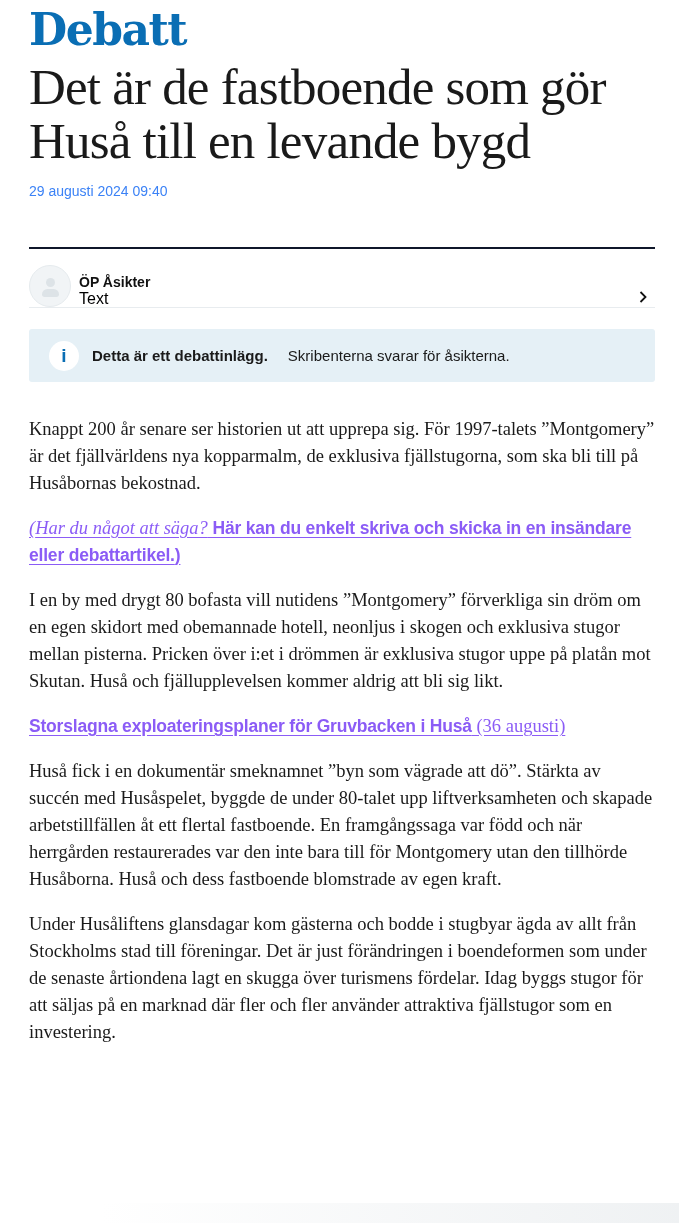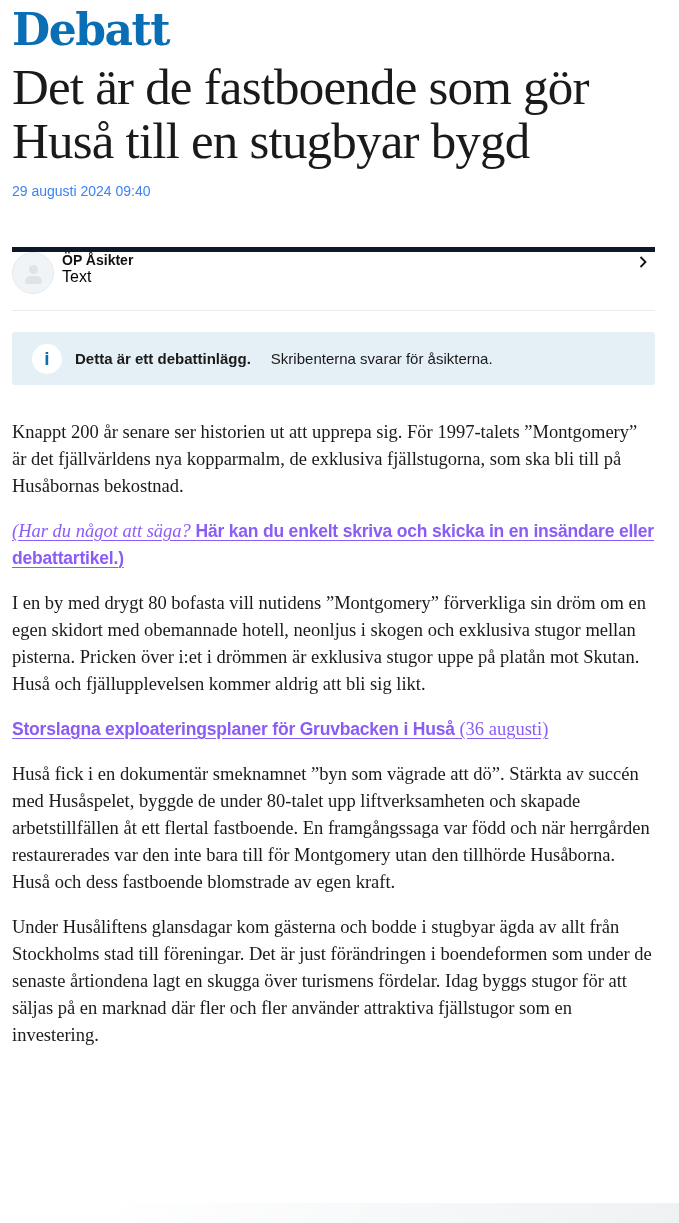--- a/index.html
+++ b/index.html
@@ -1,32 +1,32 @@
 <!DOCTYPE html>
 <html><head>
   <meta charset="utf-8">
   <style>
     html, body { margin: 0; padding: 0; background: #ffffff; }
     body { width: 679px; height: 1223px; overflow: hidden; position: relative; color: #1a1a1a; }
-    .wrap { padding: 0 24px 0 12px; }
+    .wrap { padding: 0 24px 0 29px; }
     .section-label {
       font-family: "DejaVu Serif", serif; font-weight: bold; color: #0a6eb4;
       font-size: 44px; letter-spacing: -1.5px; line-height: 48px; margin: 6px 0 0 0;
     }
     .headline {
       font-family: "Liberation Serif", serif; font-weight: normal; color: #1a1a1a;
       font-size: 51px; line-height: 54px; letter-spacing: -0.8px; margin: 6px 0 0 0;
     }
     .timestamp {
       font-family: "Liberation Sans", sans-serif; font-size: 14px; color: #3b82f6;
       margin-top: 15px;
     }
     .author-row {
-      margin-top: 48px; border-top: 5px solid #0f172a; border-bottom: 1px solid #e8ecef;
-      height: 58px; display: flex; align-items: flex-start; cursor: pointer;
+      margin-top: 48px; border-top: 2px solid #0f172a; border-bottom: 1px solid #e8ecef;
+      height: 58px; display: flex; align-items: flex-end; cursor: pointer;
     }
     .avatar {
       width: 42px; height: 42px; border-radius: 50%; background: #f1f4f6;
       border: 1px solid #e6ebee; box-sizing: border-box; position: relative; flex: none;
     }
     .avatar .head { position: absolute; left: 16px; top: 12px; width: 9px; height: 9px; border-radius: 50%; background: #dde3e7; }
     .avatar .body { position: absolute; left: 12px; top: 23px; width: 17px; height: 8px; border-radius: 6px 6px 3px 3px; background: #dde3e7; }
     .author-text { margin-left: 8px; font-family: "Liberation Sans", sans-serif; flex: 1; }
     .author-name { font-weight: bold; font-size: 14px; color: #111; line-height: 17px; }
     .author-role { font-size: 16px; color: #000000; line-height: 16px; }
@@ -55,21 +55,21 @@
       position: absolute; left: 0; right: 0; bottom: 0; height: 20px;
       background: linear-gradient(90deg, rgba(255,255,255,0) 15%, rgba(235,238,240,0.8) 100%);
       pointer-events: none;
     }
   </style>
 </head>
 <body>
 
 <div class="wrap">
   <div class="section-label">Debatt</div>
-  <h1 class="headline">Det är de fastboende som gör Huså till en stugbyar bygd</h1>
+  <h1 class="headline">Det är de fastboende som gör Huså till en levande bygd</h1>
   <div class="timestamp">29 augusti 2024 09:40</div>
 
   <div class="author-row">
     <div class="avatar">
       <div class="head"></div>
         <div class="body"></div>
     </div>
     <div class="author-text">
       <div class="author-name">ÖP Åsikter</div>
       <div class="author-role">Text</div>

